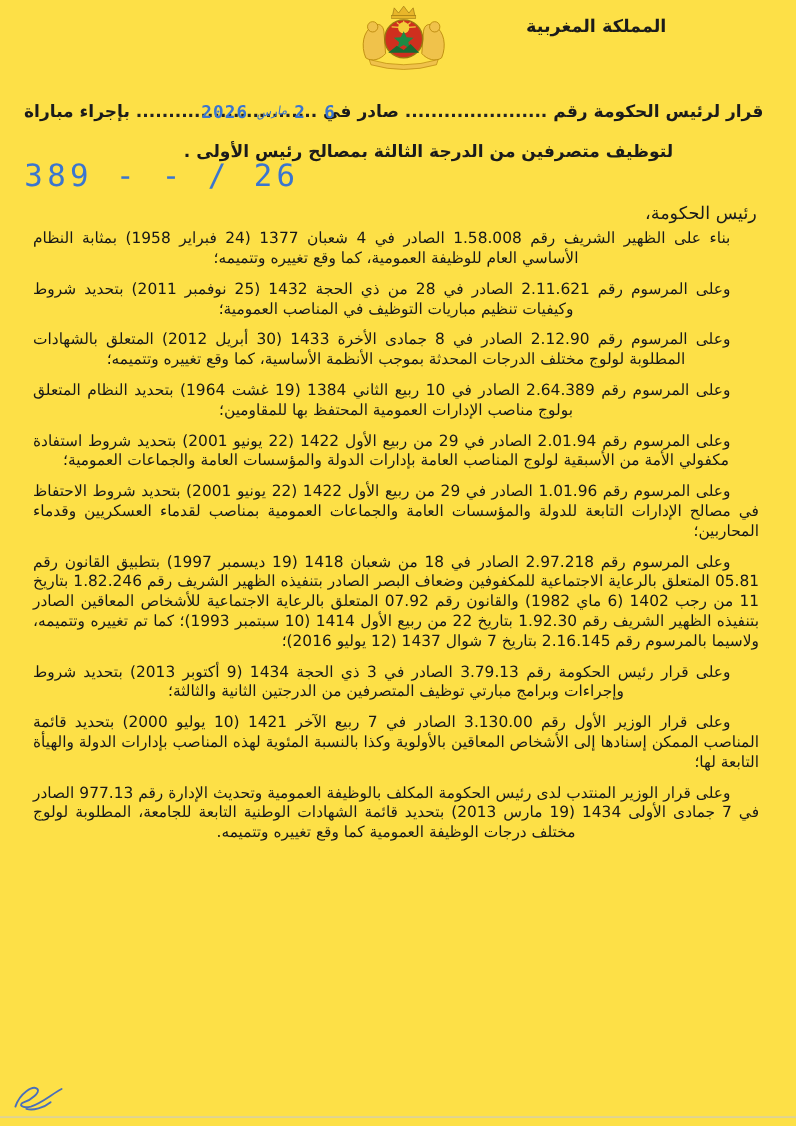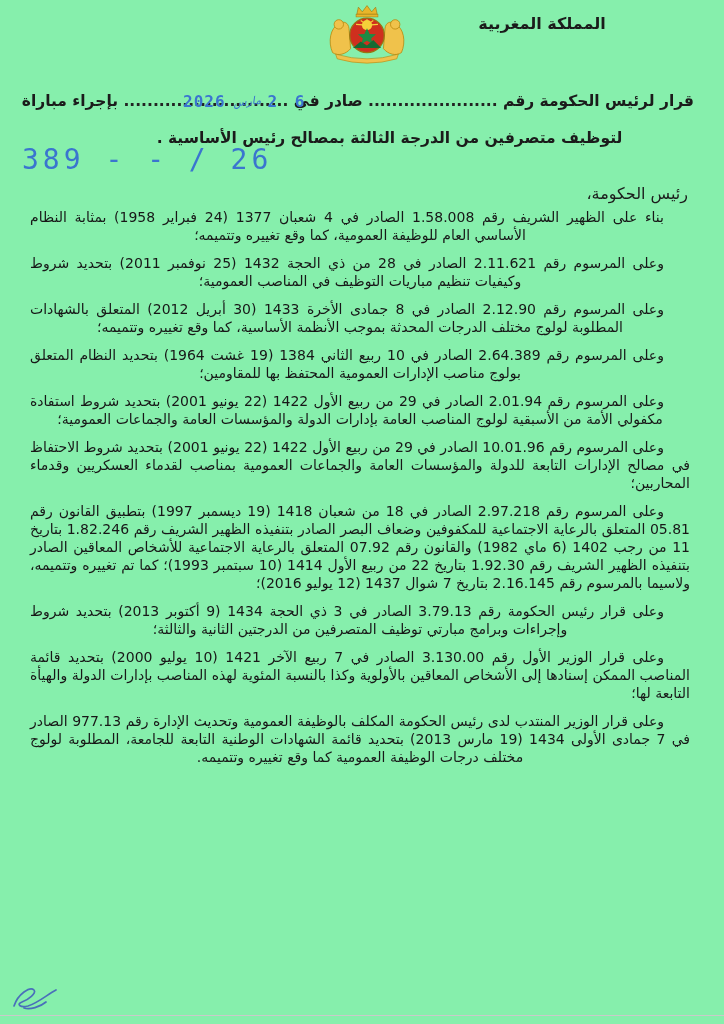--- a/index.html
+++ b/index.html
@@ -1,17 +1,17 @@
 <!DOCTYPE html>
 <html lang="ar"><head>
 <meta charset="utf-8">
 <style>
   html,body{margin:0;padding:0;background:#e9e9e9;}
   .page{
-    position:relative;width:724px;height:1024px;background:#86efac;
+    position:relative;width:724px;height:1024px;background:#fde047;
     font-family:"DejaVu Sans",sans-serif;color:#1b1b1b;overflow:hidden;
     box-shadow:0 0 4px rgba(0,0,0,.25);
   }
   
   .emblem{position:absolute;left:320px;top:2px;width:94px;height:62px;}
   .header-text{
     position:absolute;left:447px;top:10px;width:190px;
     text-align:center;font-weight:bold;font-size:16px;line-height:27px;direction:rtl;
   }
   
@@ -103,33 +103,33 @@
     <span class="dots">............................</span>
     <span>بإجراء مباراة</span>
   </div>
 
   <div class="date-stamp">
     <span class="ds-year">2026</span>
     <span class="ds-month">مارس</span>
     <span class="ds-day">2 6</span>
   </div>
 
-  <div class="title-line2">لتوظيف متصرفين من الدرجة الثالثة  بمصالح رئيس الأساسية .</div>
+  <div class="title-line2">لتوظيف متصرفين من الدرجة الثالثة  بمصالح رئيس الأولى .</div>
 
   <div class="ref-number">389 - - / 26</div>
 
   <div class="salutation">رئيس الحكومة،</div>
 
   <div class="body-text">
     <p class="body-p">بناء على الظهير الشريف رقم 1.58.008 الصادر في 4 شعبان 1377 (24 فبراير 1958) بمثابة النظام الأساسي العام للوظيفة العمومية، كما وقع تغييره وتتميمه؛</p>
     <p class="body-p">وعلى المرسوم رقم 2.11.621 الصادر في 28 من ذي الحجة 1432 (25 نوفمبر 2011) بتحديد شروط وكيفيات تنظيم مباريات التوظيف في المناصب العمومية؛</p>
     <p class="body-p">وعلى المرسوم رقم 2.12.90 الصادر في 8 جمادى الأخرة 1433 (30 أبريل 2012) المتعلق بالشهادات المطلوبة لولوج مختلف الدرجات المحدثة بموجب الأنظمة الأساسية، كما وقع تغييره وتتميمه؛</p>
     <p class="body-p">وعلى المرسوم رقم 2.64.389 الصادر في 10 ربيع الثاني 1384 (19 غشت 1964) بتحديد النظام المتعلق بولوج مناصب الإدارات العمومية المحتفظ بها للمقاومين؛</p>
     <p class="body-p">وعلى المرسوم رقم 2.01.94 الصادر في 29 من ربيع الأول 1422 (22 يونيو 2001) بتحديد شروط استفادة مكفولي الأمة من الأسبقية لولوج المناصب العامة بإدارات الدولة والمؤسسات العامة والجماعات العمومية؛</p>
-    <p class="body-p last-right">وعلى المرسوم رقم 10.01.96 الصادر في 29 من ربيع الأول 1422 (22 يونيو 2001) بتحديد شروط الاحتفاظ في مصالح الإدارات التابعة للدولة والمؤسسات العامة والجماعات العمومية بمناصب لقدماء العسكريين وقدماء المحاربين؛</p>
+    <p class="body-p last-right">وعلى المرسوم رقم 1.01.96 الصادر في 29 من ربيع الأول 1422 (22 يونيو 2001) بتحديد شروط الاحتفاظ في مصالح الإدارات التابعة للدولة والمؤسسات العامة والجماعات العمومية بمناصب لقدماء العسكريين وقدماء المحاربين؛</p>
     <p class="body-p last-right">وعلى المرسوم رقم 2.97.218 الصادر في 18 من شعبان 1418 (19 ديسمبر 1997) بتطبيق القانون رقم 05.81 المتعلق بالرعاية الاجتماعية للمكفوفين وضعاف البصر الصادر بتنفيذه الظهير الشريف رقم 1.82.246 بتاريخ 11 من رجب 1402 (6 ماي 1982) والقانون رقم 07.92 المتعلق بالرعاية الاجتماعية للأشخاص المعاقين الصادر بتنفيذه الظهير الشريف رقم 1.92.30 بتاريخ 22 من ربيع الأول 1414 (10 سبتمبر 1993)؛ كما تم تغييره وتتميمه، ولاسيما بالمرسوم رقم 2.16.145 بتاريخ 7 شوال 1437 (12 يوليو 2016)؛</p>
     <p class="body-p">وعلى قرار رئيس الحكومة رقم 3.79.13 الصادر في 3 ذي الحجة 1434 (9 أكتوبر 2013) بتحديد شروط وإجراءات وبرامج مبارتي توظيف المتصرفين من الدرجتين الثانية والثالثة؛</p>
     <p class="body-p last-right">وعلى قرار الوزير الأول رقم 3.130.00 الصادر في 7 ربيع الآخر 1421 (10 يوليو 2000) بتحديد قائمة المناصب الممكن إسنادها إلى الأشخاص المعاقين بالأولوية وكذا بالنسبة المئوية لهذه المناصب بإدارات الدولة والهيأة التابعة لها؛</p>
     <p class="body-p">وعلى قرار الوزير المنتدب لدى رئيس الحكومة المكلف بالوظيفة العمومية وتحديث الإدارة رقم 977.13 الصادر في 7 جمادى الأولى 1434 (19 مارس 2013) بتحديد قائمة الشهادات الوطنية التابعة للجامعة، المطلوبة لولوج مختلف درجات الوظيفة العمومية كما وقع تغييره وتتميمه.</p>
   </div>
 
   <svg class="signature-mark" viewBox="0 0 52 36" xmlns="http://www.w3.org/2000/svg">
     <path d="M4 26 C8 14 20 6 24 10 C27 13 18 20 12 22 C6 24 10 28 18 26 C28 23 38 14 46 10
              M14 28 C20 30 30 27 36 22" fill="none" stroke="#4a6fba" stroke-width="1.7" stroke-linecap="round"></path>
   </svg>

